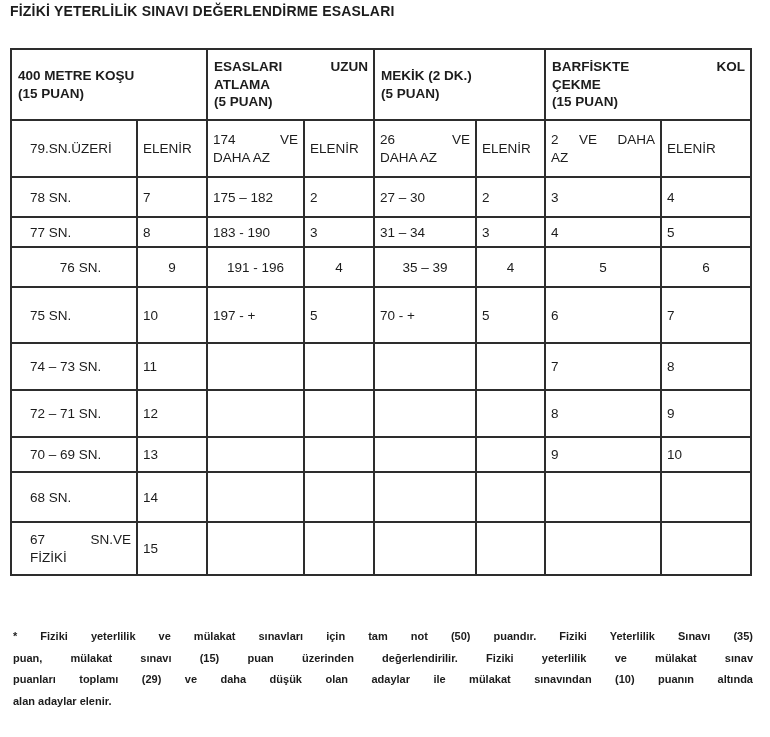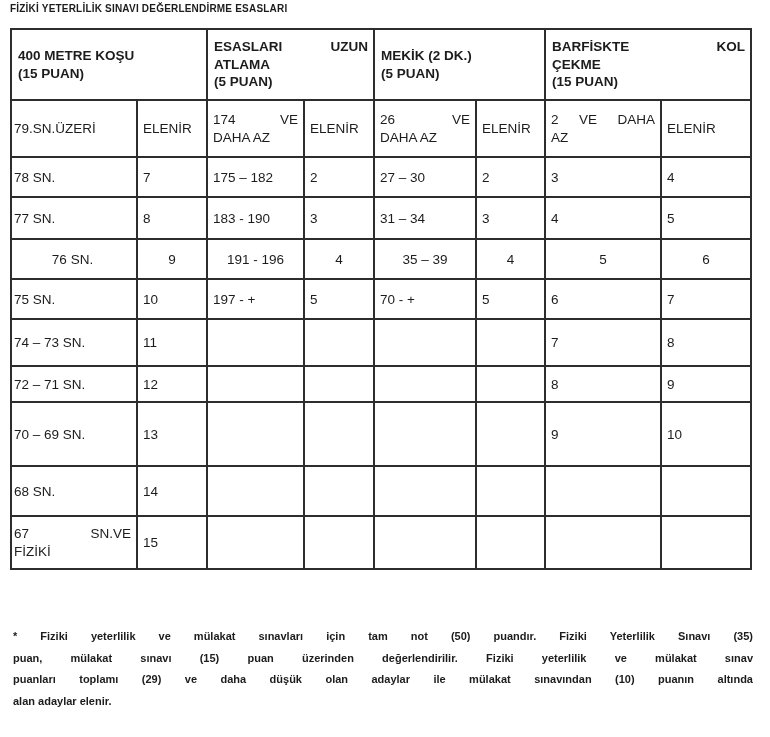--- a/index.html
+++ b/index.html
@@ -12,29 +12,29 @@
     width: 770px;
     height: 737px;
     font-family: "Liberation Sans", sans-serif;
     color: #1c1c1c;
     overflow: hidden;
   }
   .doc-title {
     position: absolute;
     left: 10px;
     top: 3px;
-    font-size: 10px;
+    font-size: 14px;
     font-weight: bold;
     letter-spacing: 0.2px;
     white-space: nowrap;
   }
   table.eval-table {
     position: absolute;
     left: 10px;
-    top: 28px;
+    top: 48px;
     width: 740px;
     border-collapse: collapse;
     table-layout: fixed;
     border-radius: 26px;
   }
   .eval-table th, .eval-table td {
     border: 2px solid #2d2d2d;
     vertical-align: middle;
     padding: 2px 5px;
     font-size: 13.5px;
@@ -47,21 +47,21 @@
     padding-left: 6px;
   }
   tr.group-header-row { height: 71px; }
   tr.subheader-row   { height: 51px; }
   .line { line-height: 17.5px; }
   .line.spread {
     text-align: justify;
     text-align-last: justify;
     -moz-text-align-last: justify;
   }
-  td.c-sure { padding-left: 2px; }
+  td.c-sure { padding-left: 18px; }
   .footnote {
     position: absolute;
     left: 13px;
     top: 626px;
     width: 740px;
     font-weight: bold;
     font-size: 11px;
     line-height: 21.5px;
   }
   .footnote .jline {
@@ -136,71 +136,71 @@
       <tr style="height: 40px;">
         <td class="c-sure">78 SN.</td>
         <td>7</td>
         <td>175 – 182</td>
         <td>2</td>
         <td>27 – 30</td>
         <td>2</td>
         <td>3</td>
         <td>4</td>
       </tr>
-      <tr style="height: 42px;">
+      <tr style="height: 30px;">
         <td class="c-sure">77 SN.</td>
         <td>8</td>
         <td>183 - 190</td>
         <td>3</td>
         <td>31 – 34</td>
         <td>3</td>
         <td>4</td>
         <td>5</td>
       </tr>
       <tr style="height: 40px; text-align: center;">
         <td class="c-sure">76 SN.</td>
         <td>9</td>
         <td>191 - 196</td>
         <td>4</td>
         <td>35 – 39</td>
         <td>4</td>
         <td>5</td>
         <td>6</td>
       </tr>
-      <tr style="height: 40px;">
+      <tr style="height: 56px;">
         <td class="c-sure">75 SN.</td>
         <td>10</td>
         <td>197 - +</td>
         <td>5</td>
         <td>70 - +</td>
         <td>5</td>
         <td>6</td>
         <td>7</td>
       </tr>
       <tr style="height: 47px;">
         <td class="c-sure">74 – 73 SN.</td>
         <td>11</td>
         <td></td>
         <td></td>
         <td></td>
         <td></td>
         <td>7</td>
         <td>8</td>
       </tr>
-      <tr style="height: 36px;">
+      <tr style="height: 47px;">
         <td class="c-sure">72 – 71 SN.</td>
         <td>12</td>
         <td></td>
         <td></td>
         <td></td>
         <td></td>
         <td>8</td>
         <td>9</td>
       </tr>
-      <tr style="height: 64px;">
+      <tr style="height: 35px;">
         <td class="c-sure">70 – 69 SN.</td>
         <td>13</td>
         <td></td>
         <td></td>
         <td></td>
         <td></td>
         <td>9</td>
         <td>10</td>
       </tr>
       <tr style="height: 50px;">

